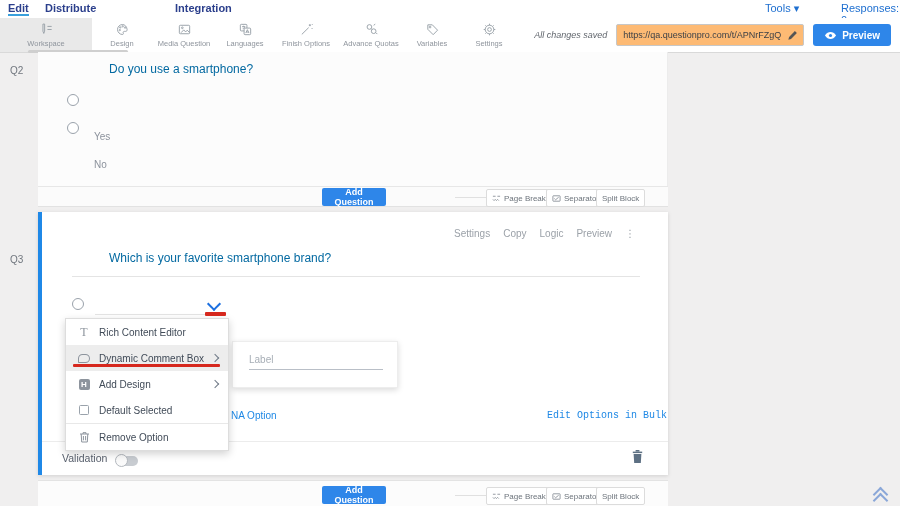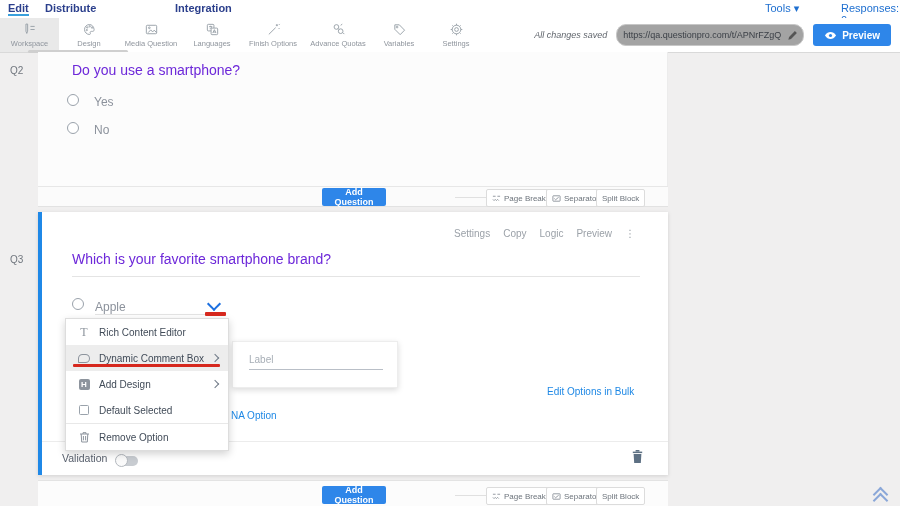--- a/index.html
+++ b/index.html
@@ -16,33 +16,33 @@
   
   .toolbar{position:absolute;left:0;top:18px;width:900px;height:34px;background:#fff;border-bottom:1px solid #d9d9d9;}
   .tabs{position:absolute;left:0;top:0;height:34px;display:flex;}
   .tab{height:34px;display:flex;flex-direction:column;align-items:center;justify-content:center;cursor:pointer;}
   .tab.active{background:#e9e9e9;}
   .tab .ticon{height:15px;display:flex;align-items:center;}
   .tab .tlabel{font-size:7.5px;color:#8f959d;margin-top:2px;white-space:nowrap;}
   .tab svg{stroke:#98a0a8;fill:none;stroke-width:1;}
   .tbright{position:absolute;right:9px;top:0;height:34px;display:flex;align-items:center;gap:9px;}
   .saved{font-size:9px;font-style:italic;color:#62676e;}
-  .urlbox{width:186px;height:20px;background:#a3a3a3;border:1px solid #c7c7c7;border-radius:10px;display:flex;align-items:center;}
+  .urlbox{width:186px;height:20px;background:#fdba74;border:1px solid #c7c7c7;border-radius:2px;display:flex;align-items:center;}
   .urlbox input{flex:1;border:none;background:transparent;font-size:9px;color:#3a3f46;padding:0 2px 0 6px;font-family:"Liberation Sans",sans-serif;outline:none;}
   .btn-preview{height:22px;background:#2e86e9;border:none;border-radius:3px;color:#fff;font-size:10px;font-weight:700;display:flex;align-items:center;gap:5px;padding:0 11px;cursor:pointer;font-family:"Liberation Sans",sans-serif;}
   .hscroll{position:absolute;left:28px;top:50px;width:100px;height:3px;background:#cfcfcf;border-radius:2px;}
 
   
   .qlabel{position:absolute;left:10px;font-size:10px;color:#70767e;}
   .card{position:absolute;left:38px;width:630px;background:#fcfcfc;box-sizing:border-box;}
   .q2card{top:52px;height:134px;border-right:1px solid #ececec;}
   .q3card{top:212px;height:263px;background:#fff;border-left:4px solid #1f88e7;box-shadow:0 1px 4px rgba(0,0,0,.13);}
-  .qtitle{position:absolute;font-size:14px;font-weight:500;color:#6d28d9;}
+  .qtitle{position:absolute;font-size:12px;font-weight:500;color:#0369a1;margin-left:37px;}
   .radio{position:absolute;width:12px;height:12px;border:1.5px solid #9aa2ab;border-radius:50%;background:#fff;box-sizing:border-box;cursor:pointer;}
-  .optlabel{position:absolute;font-size:12px;color:#8c929c;}
+  .optlabel{position:absolute;font-size:10px;color:#8c929c;margin-top:36px;}
 
   
   .addbar{position:absolute;left:38px;width:630px;box-sizing:border-box;background:#fbfbfb;border-top:1px solid #e7e7e7;}
   .addbar.top{top:186px;height:21px;border-bottom:1px solid #e2e2e2;}
   .addbar.bottom{top:480px;height:26px;background:#fcfcfc;border-top:1px solid #e3e3e3;}
   .btn-addq{position:absolute;width:64px;height:18px;background:#2e86e9;border:none;border-radius:2px;color:#fff;font-size:9px;font-weight:700;cursor:pointer;font-family:"Liberation Sans",sans-serif;display:flex;align-items:center;justify-content:center;}
   .sbline{position:absolute;height:1px;background:#e0e0e0;}
   .smallbtn{position:absolute;height:16px;box-sizing:border-box;border:1px solid #dcdcdc;border-radius:2px;background:#fff;display:flex;align-items:center;gap:3px;padding:8px 5px;font-size:8px;color:#6d747c;cursor:pointer;white-space:nowrap;}
   .smallbtn svg{stroke:#8b929a;fill:none;stroke-width:1;}
 
@@ -94,21 +94,21 @@
     <span class="navlink active" style="left:8px;">Edit</span>
     <span class="navlink" style="left:45px;">Distribute</span>
     <span class="navlink" style="left:113px;margin-top:19px;">Analytics</span>
     <span class="navlink" style="left:175px;">Integration</span>
     <span class="navlink blue" style="left:765px;"><span>Tools</span> <span>▾</span></span>
     <span class="navlink blue" style="left:841px;">Responses: 0</span>
   </header>
 
   <div class="toolbar">
     <div class="tabs">
-      <div class="tab active" style="width:59px;">
+      <div class="tab active" style="width:92px;">
         <span class="ticon">
           <svg width="15" height="15" viewBox="0 0 16 16">
               <path d="M4.2 2.2h1.8v7.6l-.9 2.4-.9-2.4z"></path>
               <path d="M9 4.7h4.5M9 8h4.5"></path>
             </svg>
         </span>
         <span class="tlabel">Workspace</span>
       </div>
       <div class="tab" style="width:60px;">
         <span class="ticon">
@@ -291,21 +291,21 @@
       <span class="mlabel">Remove Option</span>
     </div>
   </div>
   <div class="redmark" style="left:73px;top:364px;width:147px;height:3px;"></div>
 
   <div class="submenu">
     <input placeholder="Label" style="">
   </div>
 
   <span class="bluelink" style="left:231px;top:410px;">NA Option</span>
-  <span class="bluelink" style="left:547px;top:386px;">Edit Options in Bulk</span>
+  <span class="bluelink" style="left:547px;top:410px;font-family:Liberation Mono, monospace;">Edit Options in Bulk</span>
 
   <div class="vdivider"></div>
   <span class="vlabel">Validation</span>
   <span class="toggle">
       <span class="knob"></span>
     </span>
   <span class="abs" style="left:631px;top:449px;cursor:pointer;">
     <svg width="13" height="15" viewBox="0 0 13 15">
         <rect x="4.6" y="1" width="3.8" height="1.6" fill="#5d7083"></rect>
         <rect x="1.8" y="2.6" width="9.4" height="1.5" fill="#5d7083"></rect>

